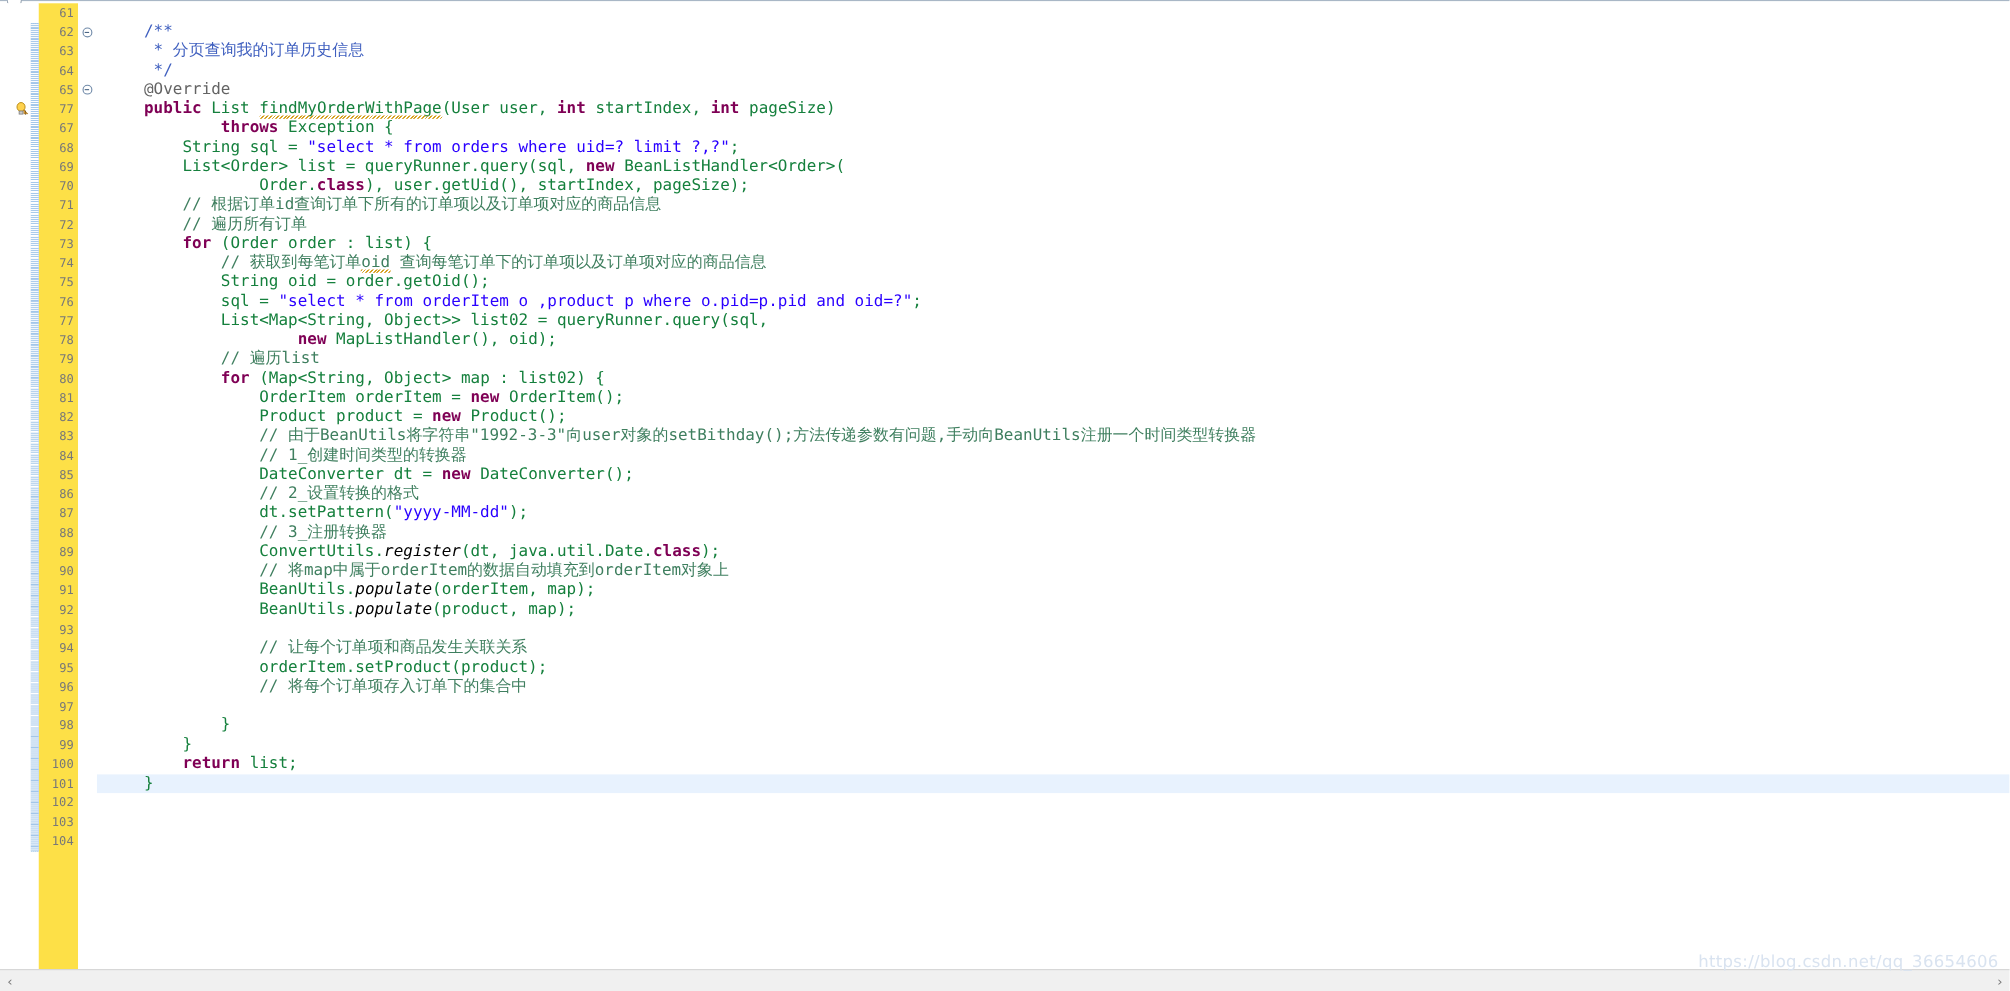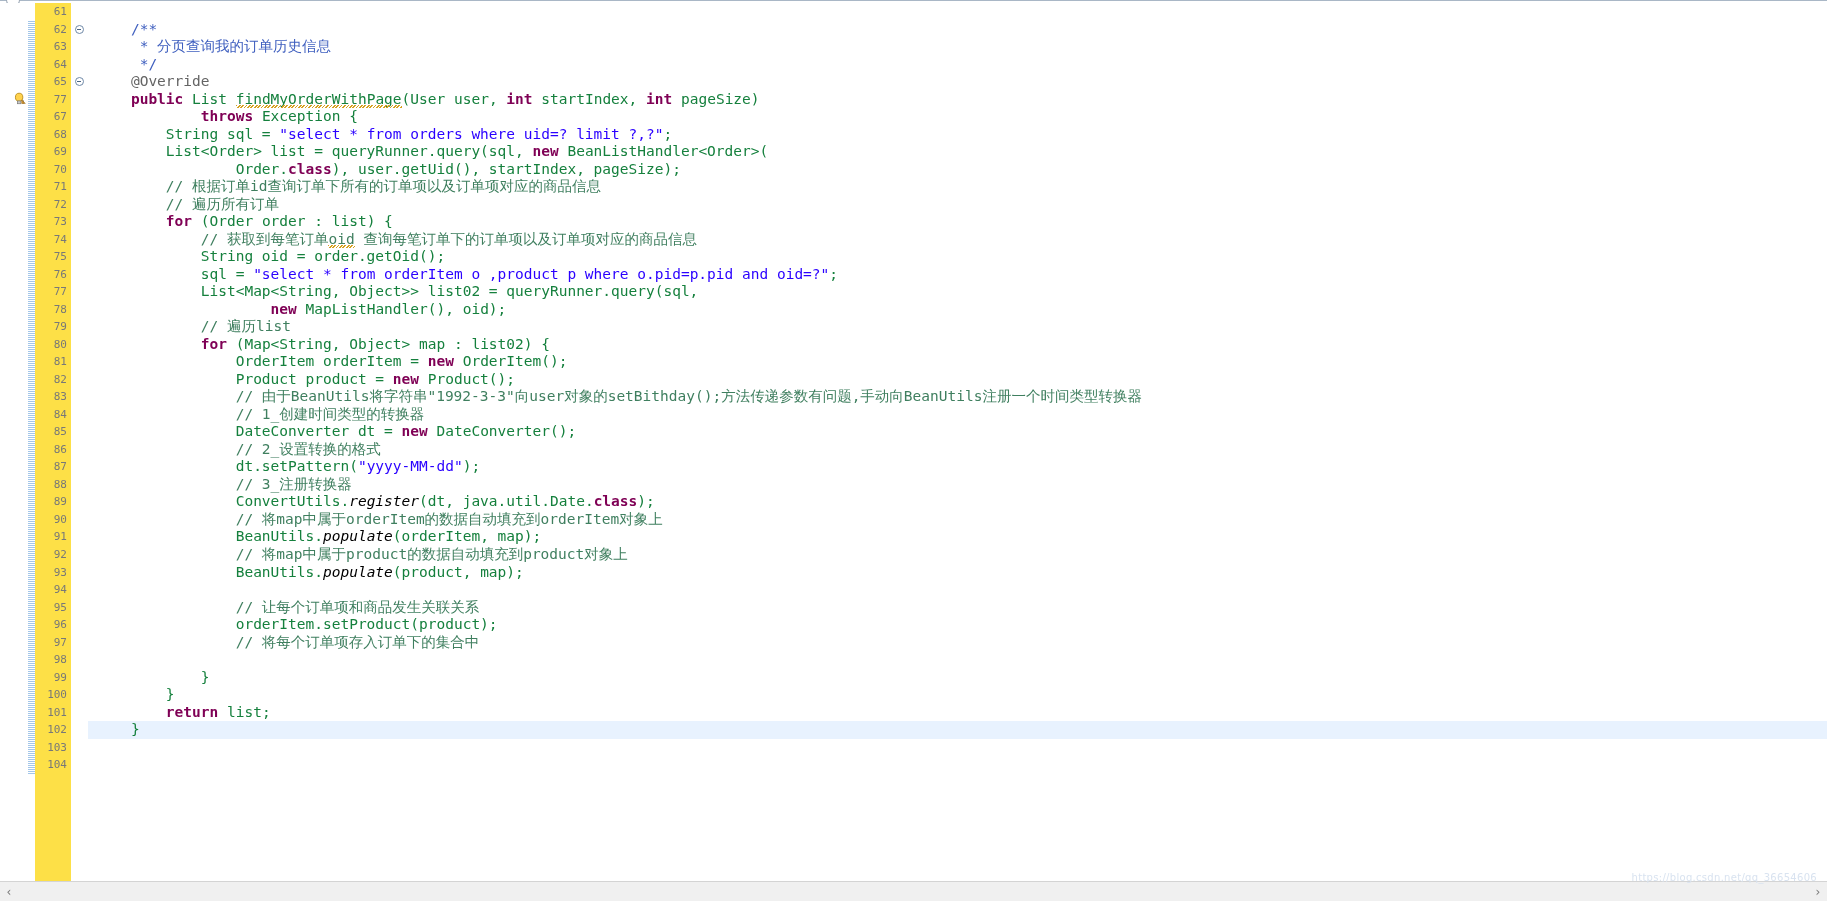--- a/index.html
+++ b/index.html
@@ -200,21 +200,21 @@
     height: 14px;
     position: relative;
   }
 
   
   .watermark {
     position: absolute;
     right: 10px;
     bottom: 18px;
     color: #d9e3f0;
-    font-size: 10px;
+    font-size: 15px;
     font-family: "DejaVu Sans", "Liberation Sans", sans-serif;
     letter-spacing: .3px;
     user-select: none;
     pointer-events: none;
     white-space: nowrap;
   }
 </style>
 </head>
 <body>
 
@@ -364,21 +364,20 @@
         <div class="code-line"><span class="plain">                Product product = </span><span class="kw">new</span><span class="plain"> Product();</span></div>
         <div class="code-line"><span class="cmt">                // 由于BeanUtils将字符串"1992-3-3"向user对象的setBithday();方法传递参数有问题,手动向BeanUtils注册一个时间类型转换器</span></div>
         <div class="code-line"><span class="cmt">                // 1_创建时间类型的转换器</span></div>
         <div class="code-line"><span class="plain">                DateConverter dt = </span><span class="kw">new</span><span class="plain"> DateConverter();</span></div>
         <div class="code-line"><span class="cmt">                // 2_设置转换的格式</span></div>
         <div class="code-line"><span class="plain">                dt.setPattern(</span><span class="str">"yyyy-MM-dd"</span><span class="plain">);</span></div>
         <div class="code-line"><span class="cmt">                // 3_注册转换器</span></div>
         <div class="code-line"><span class="plain">                ConvertUtils.</span><span class="stat">register</span><span class="plain">(dt, java.util.Date.</span><span class="kw">class</span><span class="plain">);</span></div>
         <div class="code-line"><span class="cmt">                // 将map中属于orderItem的数据自动填充到orderItem对象上</span></div>
         <div class="code-line"><span class="plain">                BeanUtils.</span><span class="stat">populate</span><span class="plain">(orderItem, map);</span></div>
-        <div class="code-line"><span class="cmt">                // 将map中属于product的数据自动填充到product对象上</span></div>
         <div class="code-line"><span class="plain">                BeanUtils.</span><span class="stat">populate</span><span class="plain">(product, map);</span></div>
         <div class="code-line">&nbsp;</div>
         <div class="code-line"><span class="cmt">                // 让每个订单项和商品发生关联关系</span></div>
         <div class="code-line"><span class="plain">                orderItem.setProduct(product);</span></div>
         <div class="code-line"><span class="cmt">                // 将每个订单项存入订单下的集合中</span></div>
         <div class="code-line">&nbsp;</div>
         <div class="code-line"><span class="plain">            }</span></div>
         <div class="code-line"><span class="plain">        }</span></div>
         <div class="code-line"><span class="plain">        </span><span class="kw">return</span><span class="plain"> list;</span></div>
         <div class="code-line current"><span class="plain">    }</span></div>

